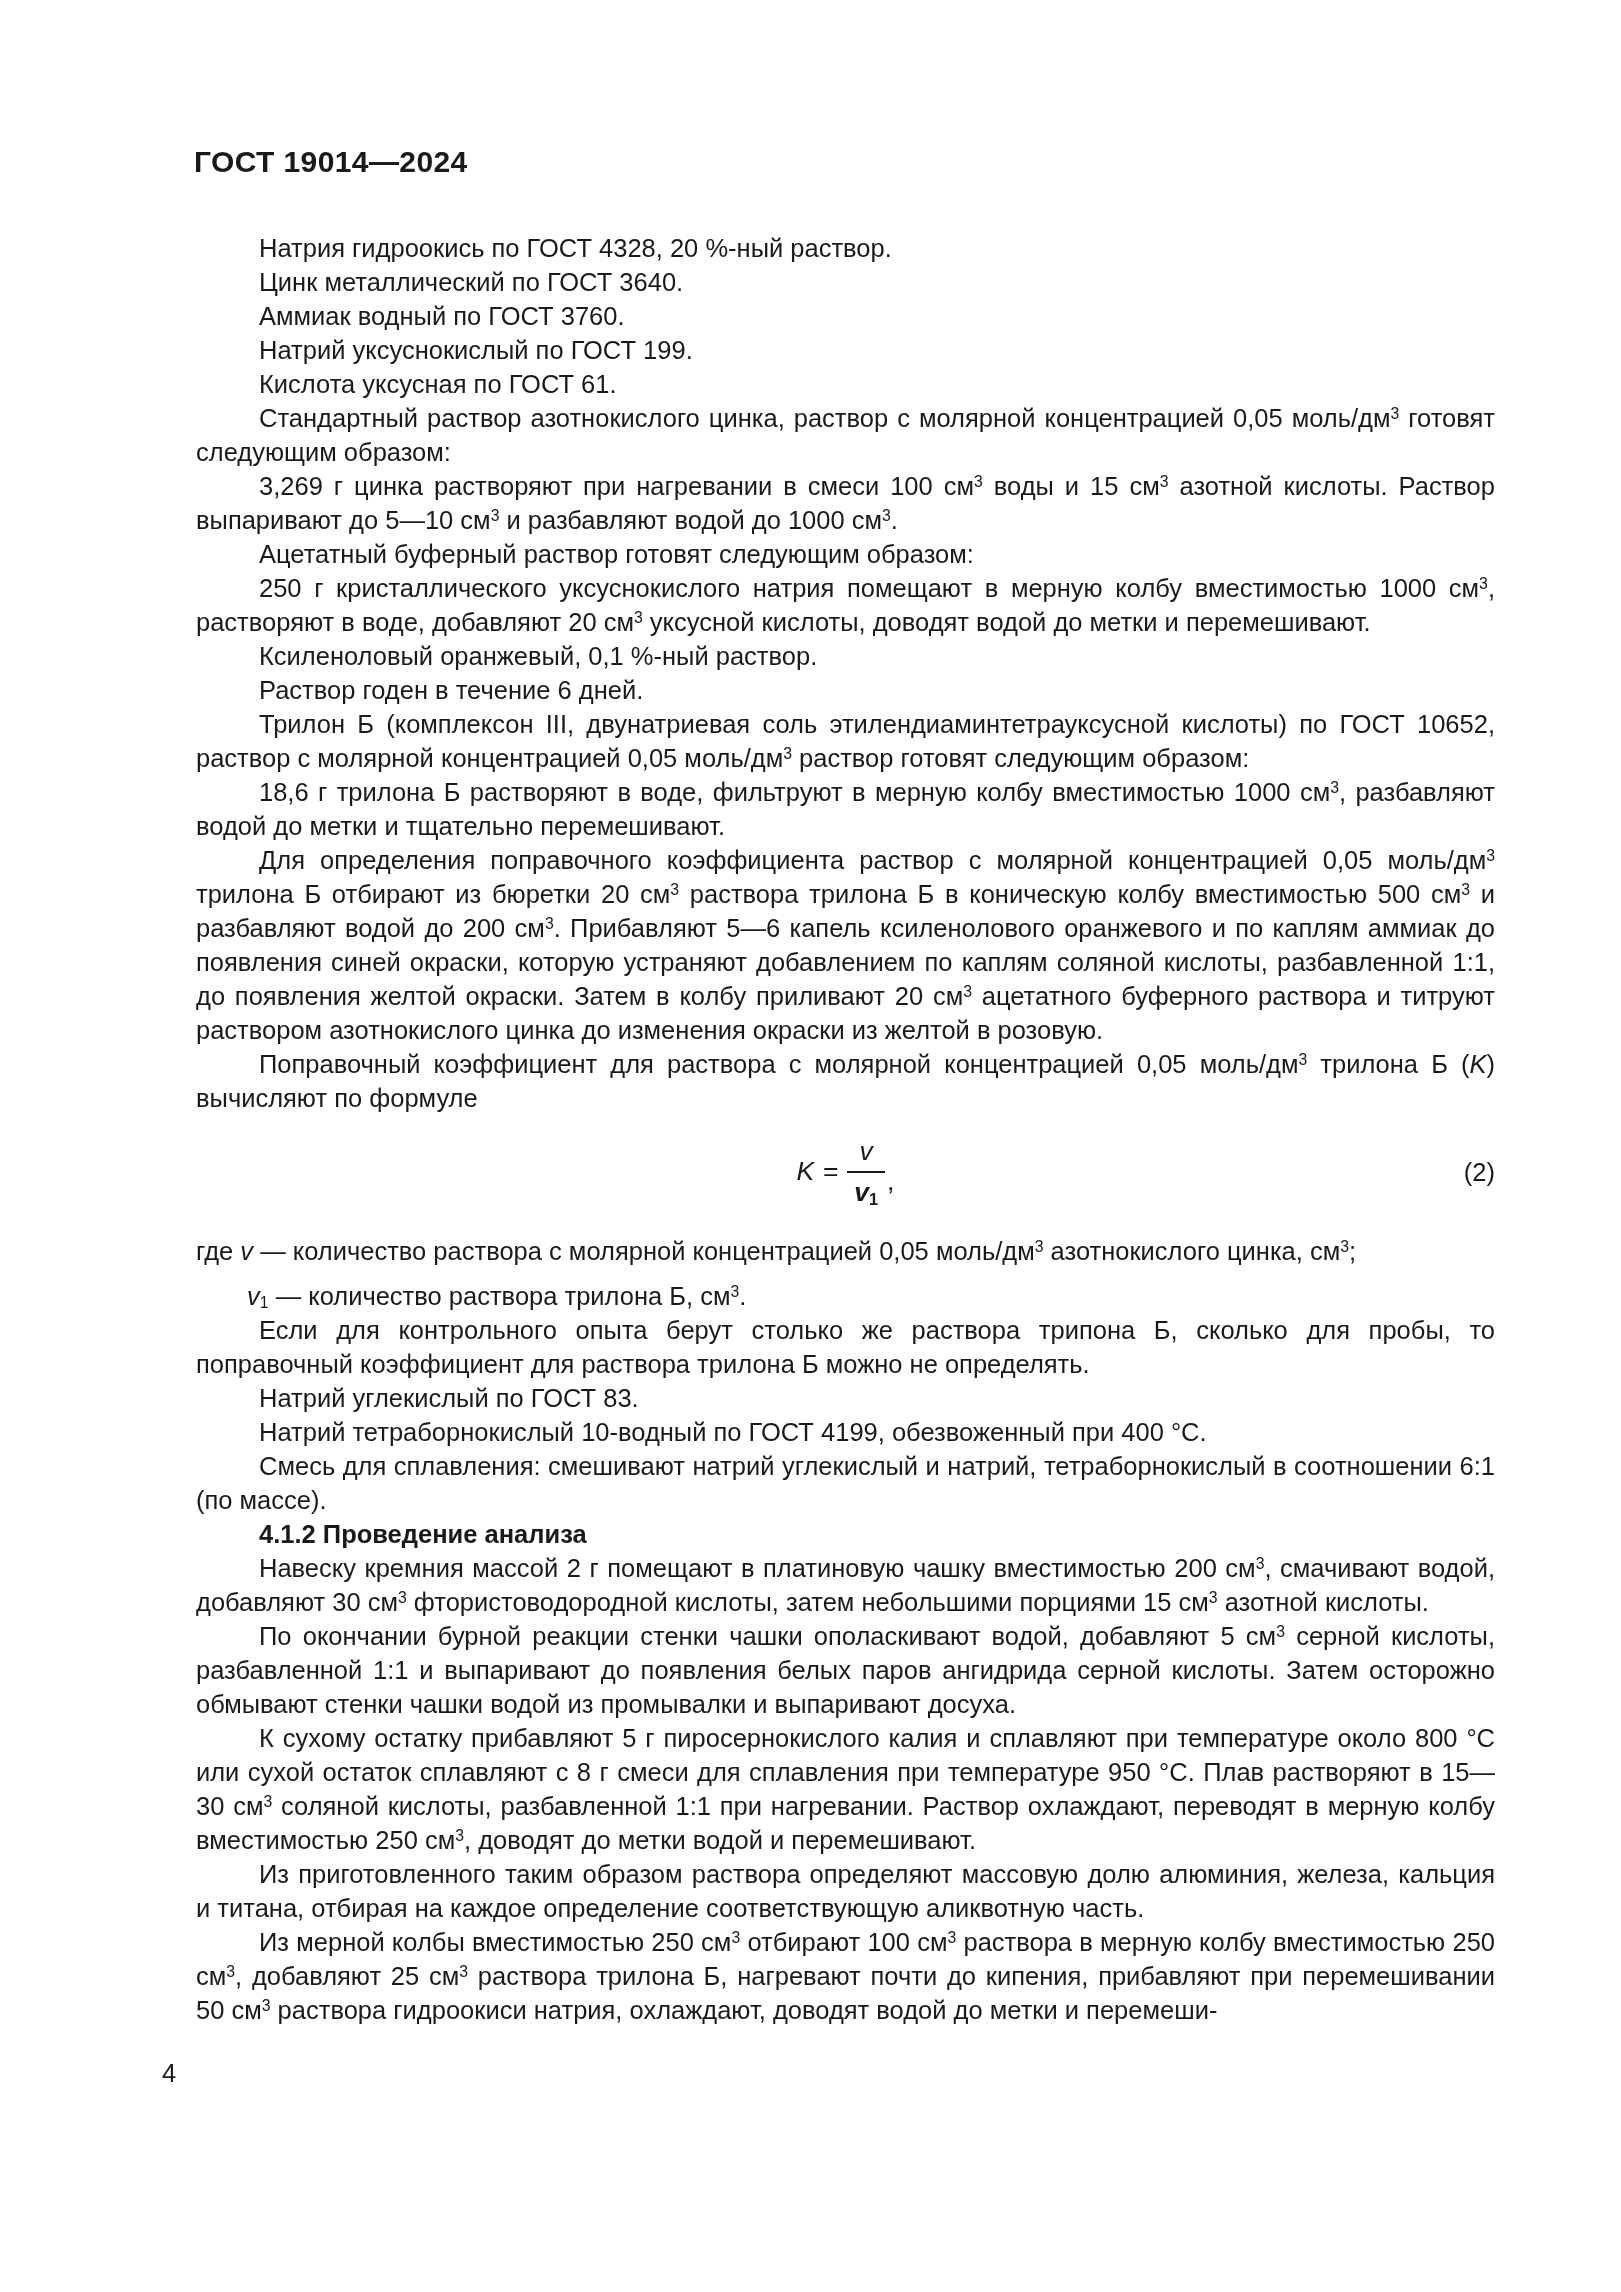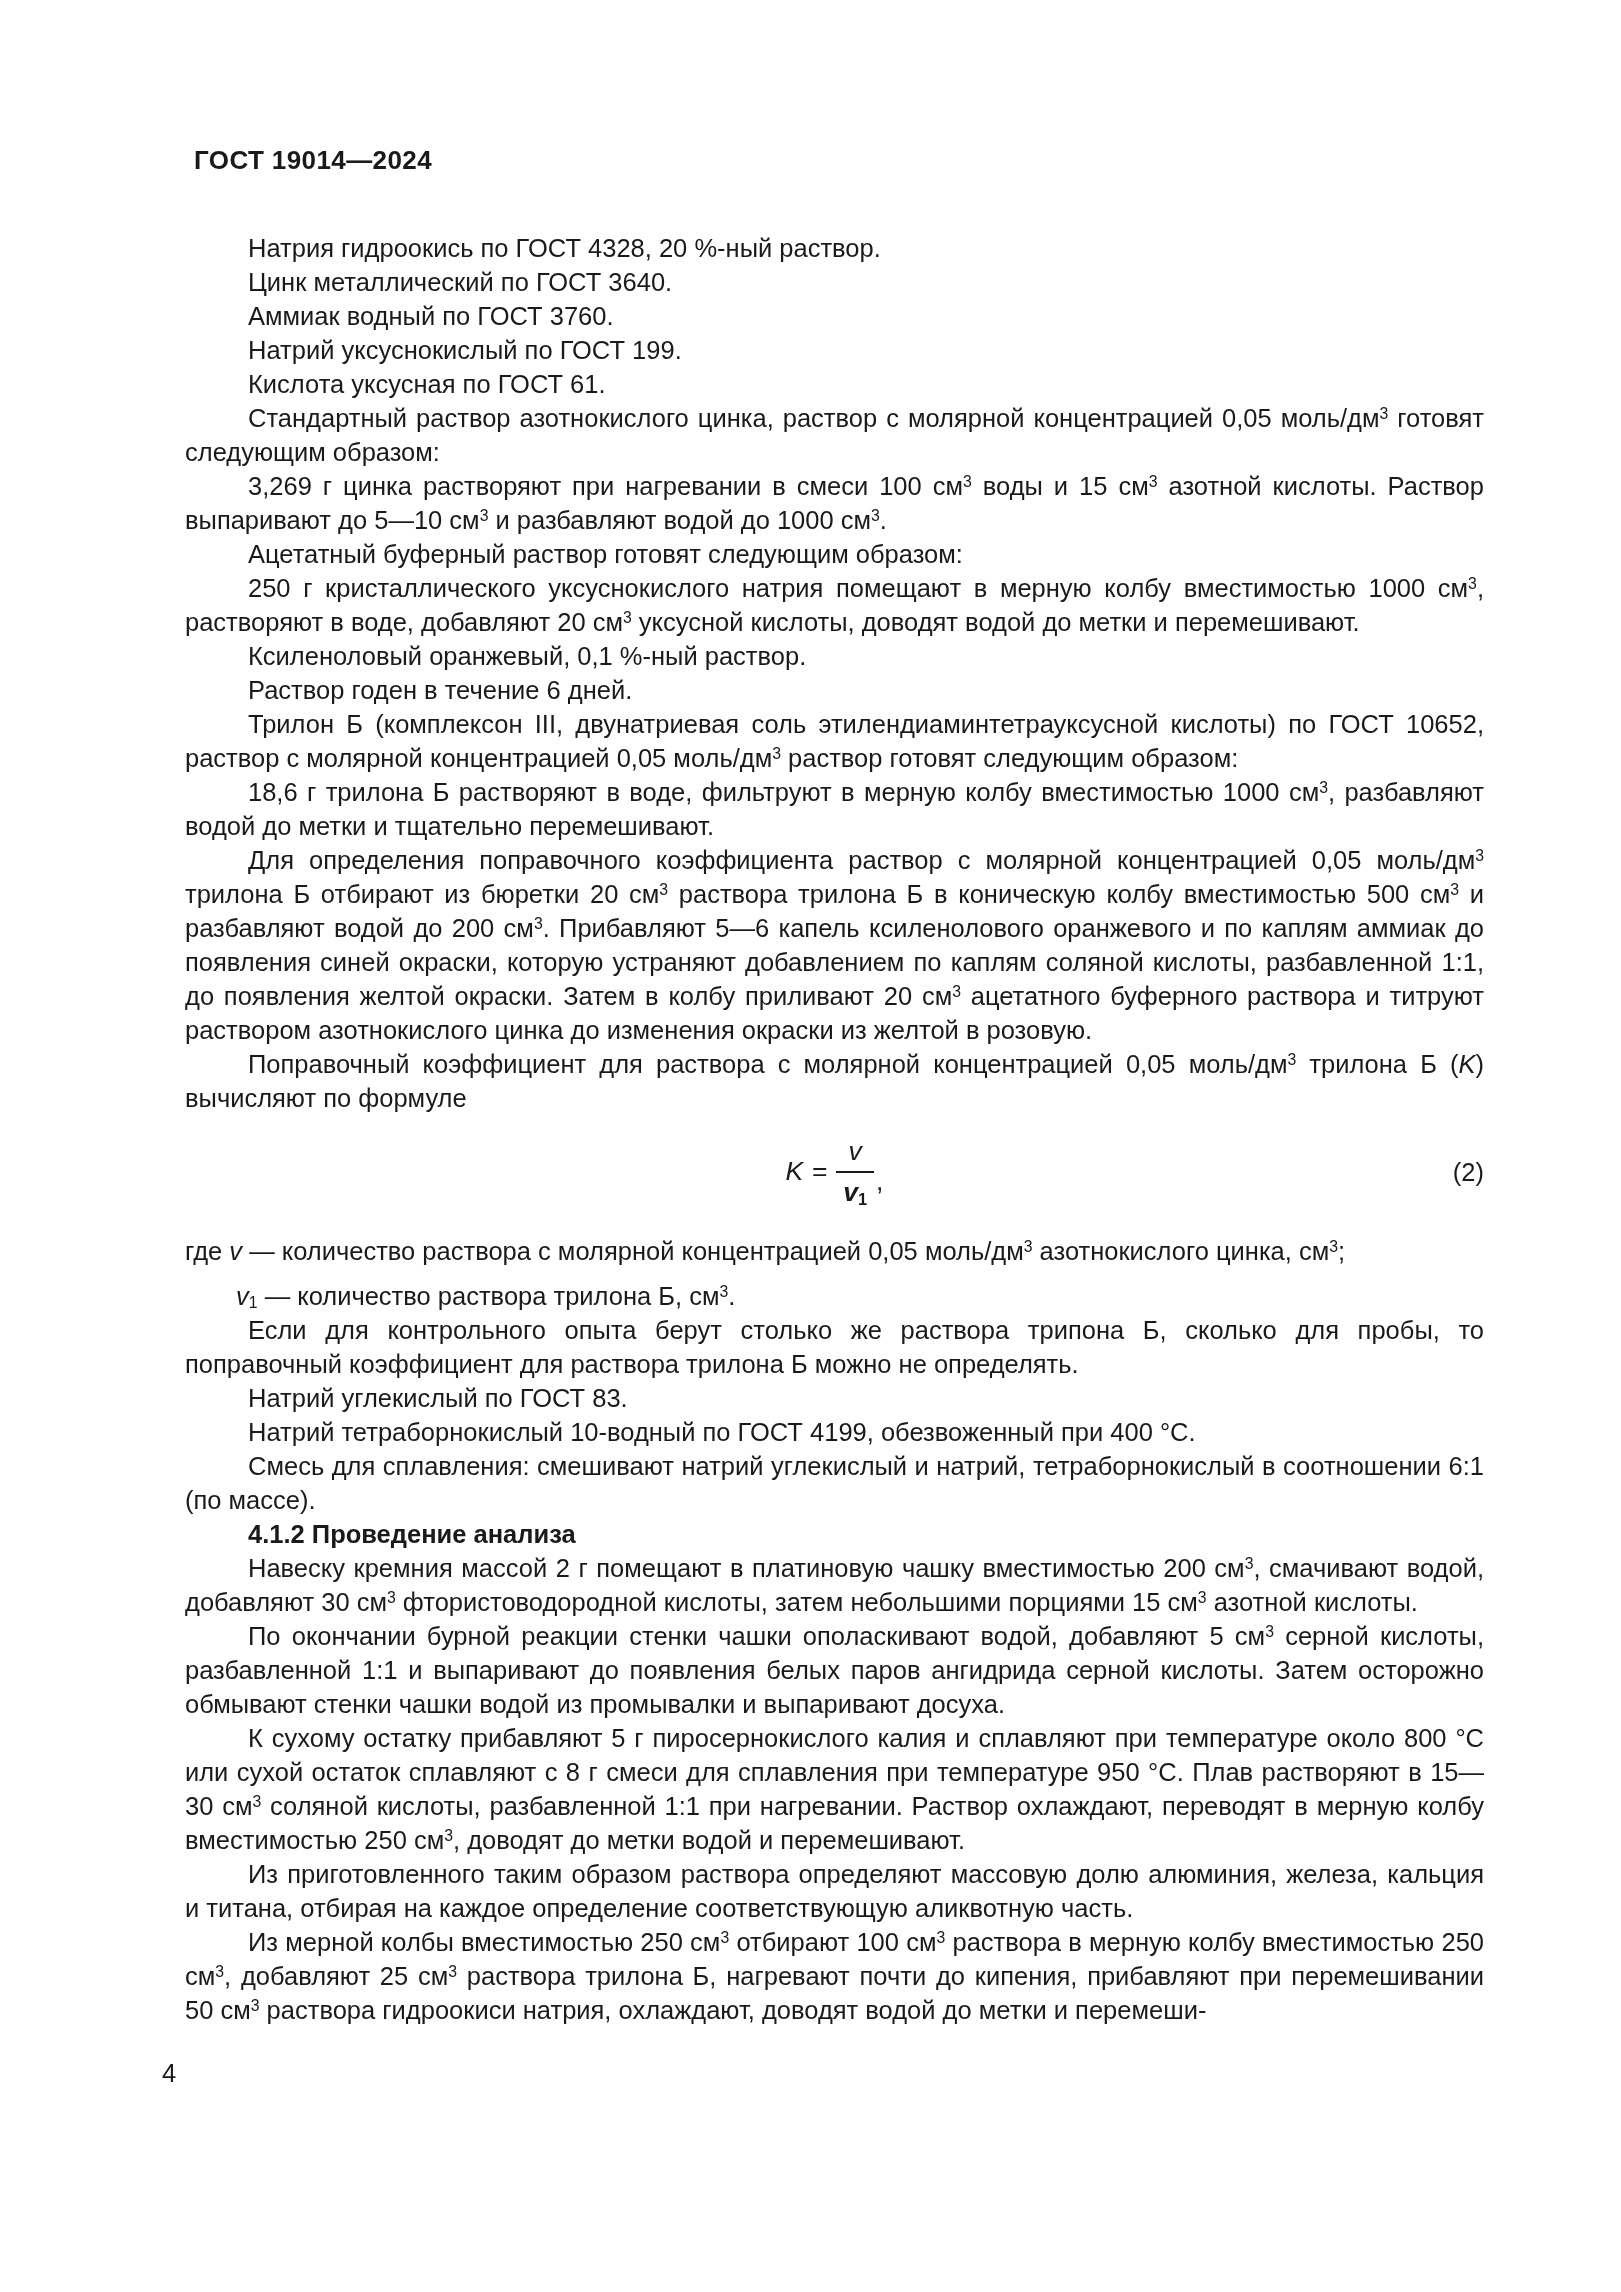--- a/index.html
+++ b/index.html
@@ -13,27 +13,27 @@
     height: 2293px;
     background: #ffffff;
     color: #1a1a1a;
     font-family: "Liberation Sans", "DejaVu Sans", sans-serif;
     overflow: hidden;
   }
   .doc-header {
     position: absolute;
     left: 194px;
     top: 145px;
-    font-size: 26px;
+    font-size: 30px;
     font-weight: 700;
     letter-spacing: 0.4px;
   }
   .content {
     position: absolute;
-    left: 185px;
+    left: 196px;
     top: 231px;
     width: 1299px;
     font-size: 25.5px;
     line-height: 34px;
   }
   .content p {
     margin: 0;
     text-indent: 63px;
     text-align: justify;
   }

